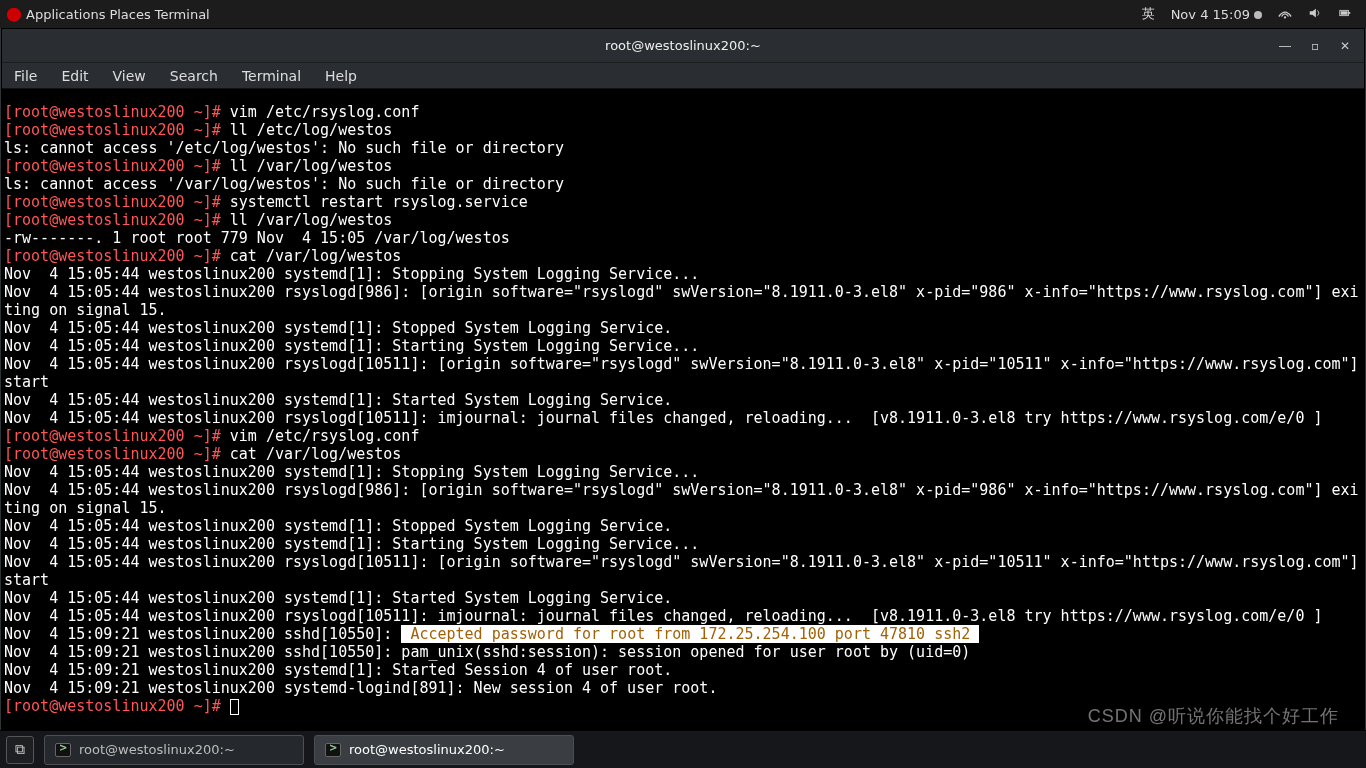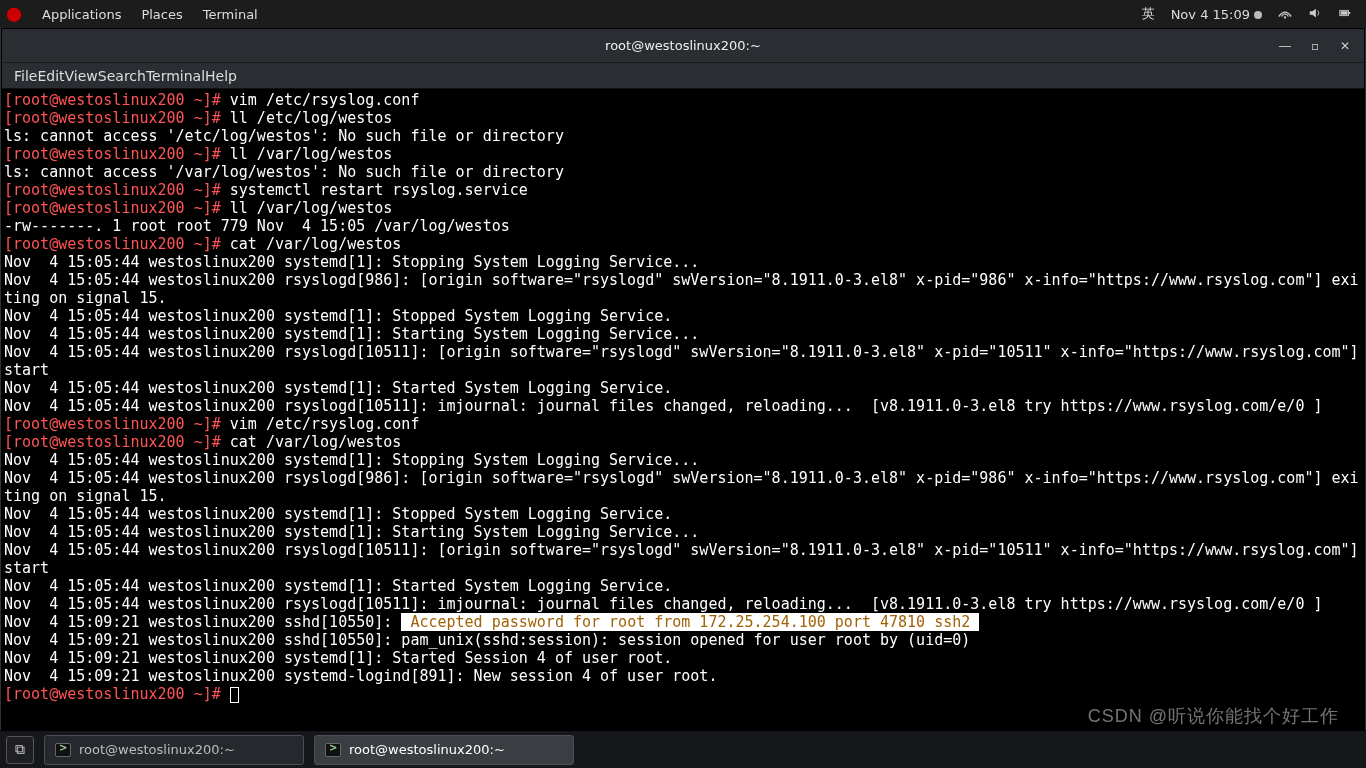--- a/index.html
+++ b/index.html
@@ -1,36 +1,36 @@
 <!DOCTYPE html>
 <html><head>
 <meta charset="utf-8">
 <style>
   * { margin: 0; padding: 0; box-sizing: border-box; }
   html, body { width: 1366px; height: 768px; font-family: "DejaVu Sans", "Liberation Sans", sans-serif; background:#2e3436; overflow:hidden; }
 
   
   .topbar { height: 28px; background:#1c1c1c; color:#ddd; display:flex; align-items:center; font-size:13px; }
-  .topbar .left { display:flex; align-items:center; gap:20px; padding-left:6px;}
+  .topbar .left { display:flex; align-items:center; gap:4px; padding-left:6px;}
   .topbar .right { margin-left:auto; display:flex; align-items:center; gap:16px; padding-right:14px;}
   .redhat { width:16px; height:16px; background: radial-gradient(circle at 50% 55%, #cc0000 55%, #880000 60%, transparent 62%); border-radius:50%; display:inline-block; }
   .topbar .item { cursor:default; }
   .syicon { display:inline-block; width:14px; height:14px; }
   .dot { width:8px; height:8px; border-radius:50%; background:#bbb; display:inline-block; margin-left:4px;}
 
   
   .window { position:absolute; left:1px; top:28px; right:1px; bottom:38px; background:#282c2e; display:flex; flex-direction:column; border:1px solid #000; }
   .titlebar { height:34px; background:#2a2e32; color:#eee; display:flex; align-items:center; justify-content:center; position:relative; border-bottom:1px solid #1a1c1e; font-size:13px; }
   .titlebar .win-controls { position:absolute; right:6px; top:4px; display:flex; gap:4px;}
   .win-btn { width:26px; height:26px; border-radius:4px; display:flex; align-items:center; justify-content:center; color:#ccc; font-size:12px;}
 
-  .menubar { height:26px; background:#2a2e32; color:#ddd; display:flex; align-items:center; padding:0 12px; font-size:14px; border-bottom:1px solid #111;}
+  .menubar { height:26px; background:#2a2e32; color:#ddd; display:flex; align-items:center; gap:24px; padding:0 12px; font-size:14px; border-bottom:1px solid #111;}
   .menubar span { cursor:default; }
 
-  .term { flex:1; background:#000; color:#fff; font-family:"DejaVu Sans Mono","Liberation Mono","Consolas",monospace; font-size:15px; line-height:18px; padding:2px 2px 0 2px; white-space:pre-wrap; word-break:break-all; overflow:hidden;}
+  .term { flex:1; background:#000; color:#fff; font-family:"DejaVu Sans Mono","Liberation Mono","Consolas",monospace; font-size:15px; line-height:18px; padding:14px 2px 0 2px; white-space:pre-wrap; word-break:break-all; overflow:hidden;}
   .p1 { color:#ff5555; }
   .hl { background:#fff; color:#a16207; }
   .cursor { display:inline-block; width:9px; height:16px; border:1px solid #fff; vertical-align:text-bottom;}
 
   
   .taskbar { position:absolute; left:0; right:0; bottom:0; height:38px; background:#15171a; display:flex; align-items:center; gap:10px; padding:3px 6px; border-top:1px solid #000;}
   .task-launch { width:28px; height:28px; border:1px solid #555; border-radius:3px; display:flex; align-items:center; justify-content:center; color:#ccc; font-size:14px; background:#1d1f22;}
   .task { flex:0 0 260px; height:30px; border:1px solid #4b4f54; border-radius:3px; background:#25282c; display:flex; align-items:center; gap:8px; padding:0 10px; color:#bdbdbd; font-size:13px; overflow:hidden;}
   .task.active { background:#3a3d41; color:#fff; }
   .task .ticon { width:16px; height:14px; background:#111; border:1px solid #666; border-radius:2px; position:relative;}

